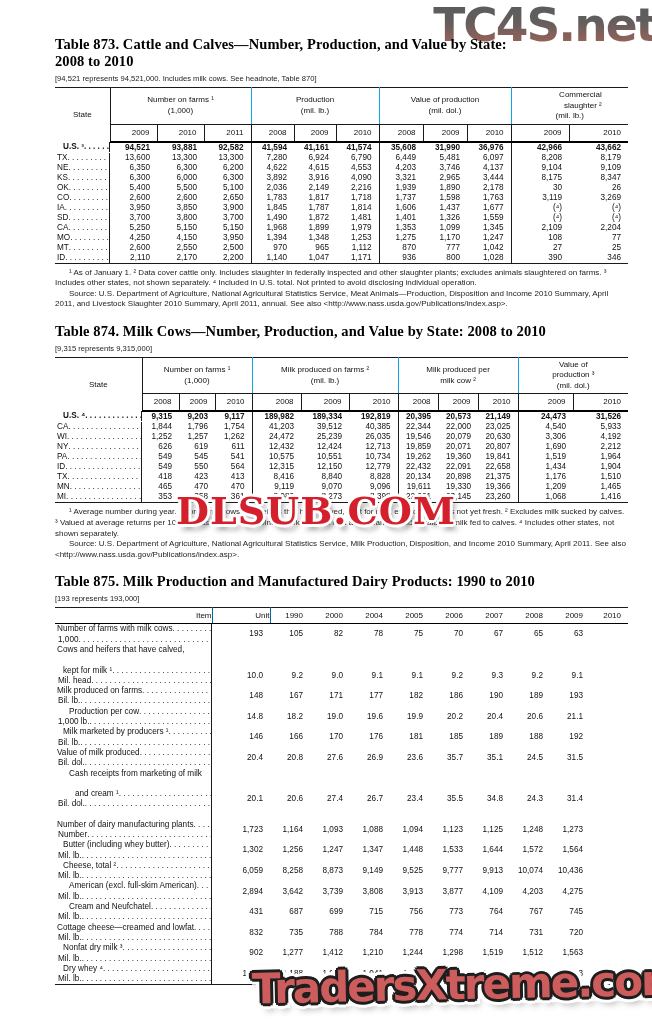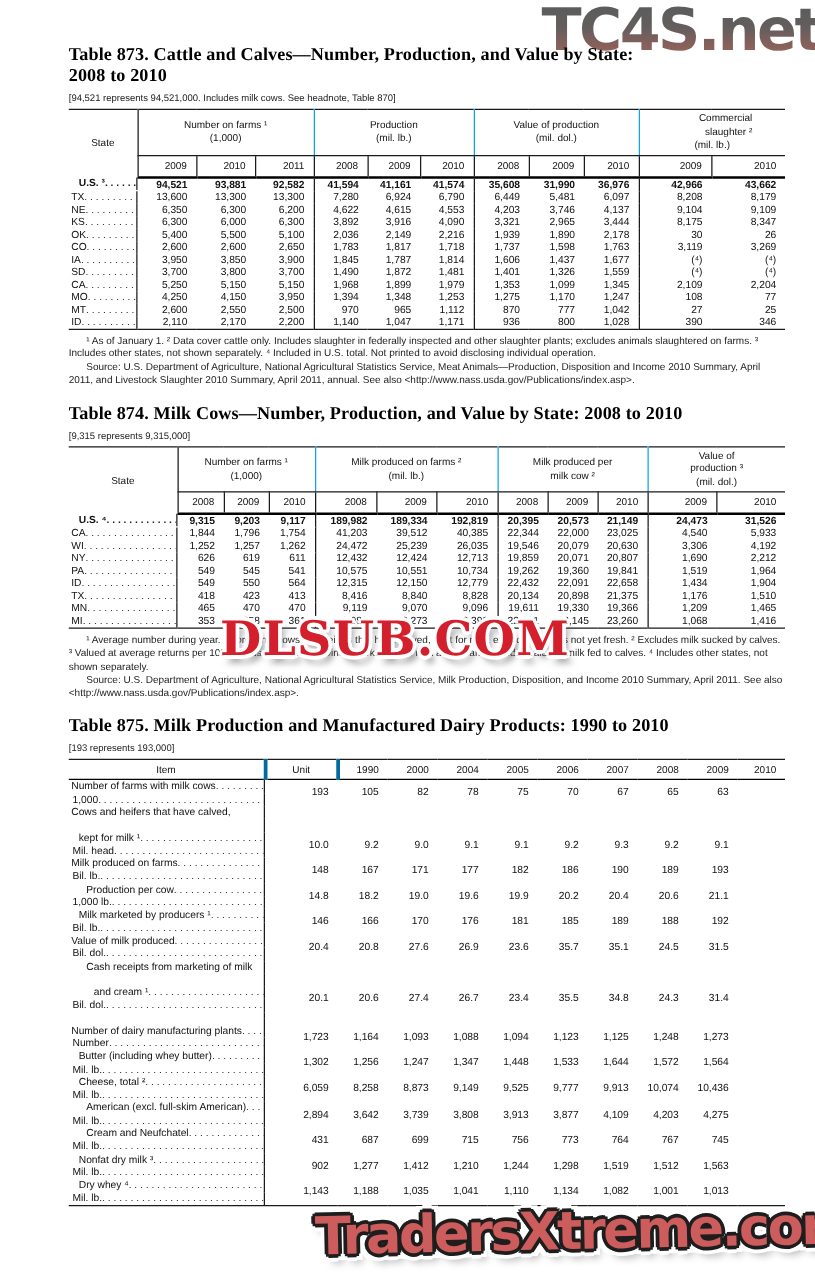--- a/index.html
+++ b/index.html
@@ -18,21 +18,21 @@
   .dtab th{font-weight:400;font-size:8px;line-height:10px;color:#111;padding:0;}
   .dtab .ghead th.grp{border-right:1px solid #0ea5e9;border-bottom:1px solid #1a1a1a;
                       vertical-align:middle;padding:2px 1px;}
   .dtab .ghead th.grp:last-child{border-right:none;}
   .dtab th.state{border-right:1px solid #1a1a1a;vertical-align:middle;}
   .gl{display:block;text-align:center;line-height:10.5px;}
   .yrs th{text-align:right;padding:2px 7px 2px 0;border-bottom:2px solid #000;
           border-left:1px solid #1a1a1a;height:12px;}
   .yrs th:first-child{border-left:none;}
   .t875 thead th{border-bottom:1.2px solid #000;height:15px;vertical-align:middle;}
-  .t875 th.item,.t875 th.unit{text-align:center;border-right:3px solid #0369a1;}
+  .t875 th.item,.t875 th.unit{text-align:right;border-right:1px solid #0369a1;}
   .t875 th.yr{text-align:right;padding-right:7px;}
   
   .dtab tbody td{font-size:8.2px;line-height:10px;height:10px;padding:0;vertical-align:middle;}
   .t875 tbody td{line-height:10.3px;height:10.3px;}
   td.num{text-align:right;padding-right:7px !important;white-space:nowrap;}
   td.lbl{display:flex;align-items:baseline;overflow:hidden;white-space:nowrap;padding-left:2px !important;}
   td.unit{overflow:hidden;white-space:nowrap;padding-left:3px !important;}
   .lt{white-space:nowrap;}
   .ind1{padding-left:6px;} .ind2{padding-left:12px;} .ind3{padding-left:18px;}
   .leader{display:inline-block;flex:1;overflow:hidden;white-space:nowrap;color:#1a1a1a;}
@@ -860,20 +860,39 @@
           <td class="num">699</td>
           <td class="num">715</td>
           <td class="num">756</td>
           <td class="num">773</td>
           <td class="num">764</td>
           <td class="num">767</td>
           <td class="num">745</td>
         </tr>
         <tr>
           <td class="lbl">
+            <span class="lt">Cottage cheese—creamed and lowfat</span>
+            <span class="leader"></span>
+          </td>
+          <td class="unit lbl">
+            <span class="lt">Mil. lb.</span>
+            <span class="leader"></span>
+          </td>
+          <td class="num">832</td>
+          <td class="num">735</td>
+          <td class="num">788</td>
+          <td class="num">784</td>
+          <td class="num">778</td>
+          <td class="num">774</td>
+          <td class="num">714</td>
+          <td class="num">731</td>
+          <td class="num">720</td>
+        </tr>
+        <tr>
+          <td class="lbl">
             <span class="lt ind1">Nonfat dry milk ³</span>
             <span class="leader"></span>
           </td>
           <td class="unit lbl">
             <span class="lt">Mil. lb.</span>
             <span class="leader"></span>
           </td>
           <td class="num">902</td>
           <td class="num">1,277</td>
           <td class="num">1,412</td>

